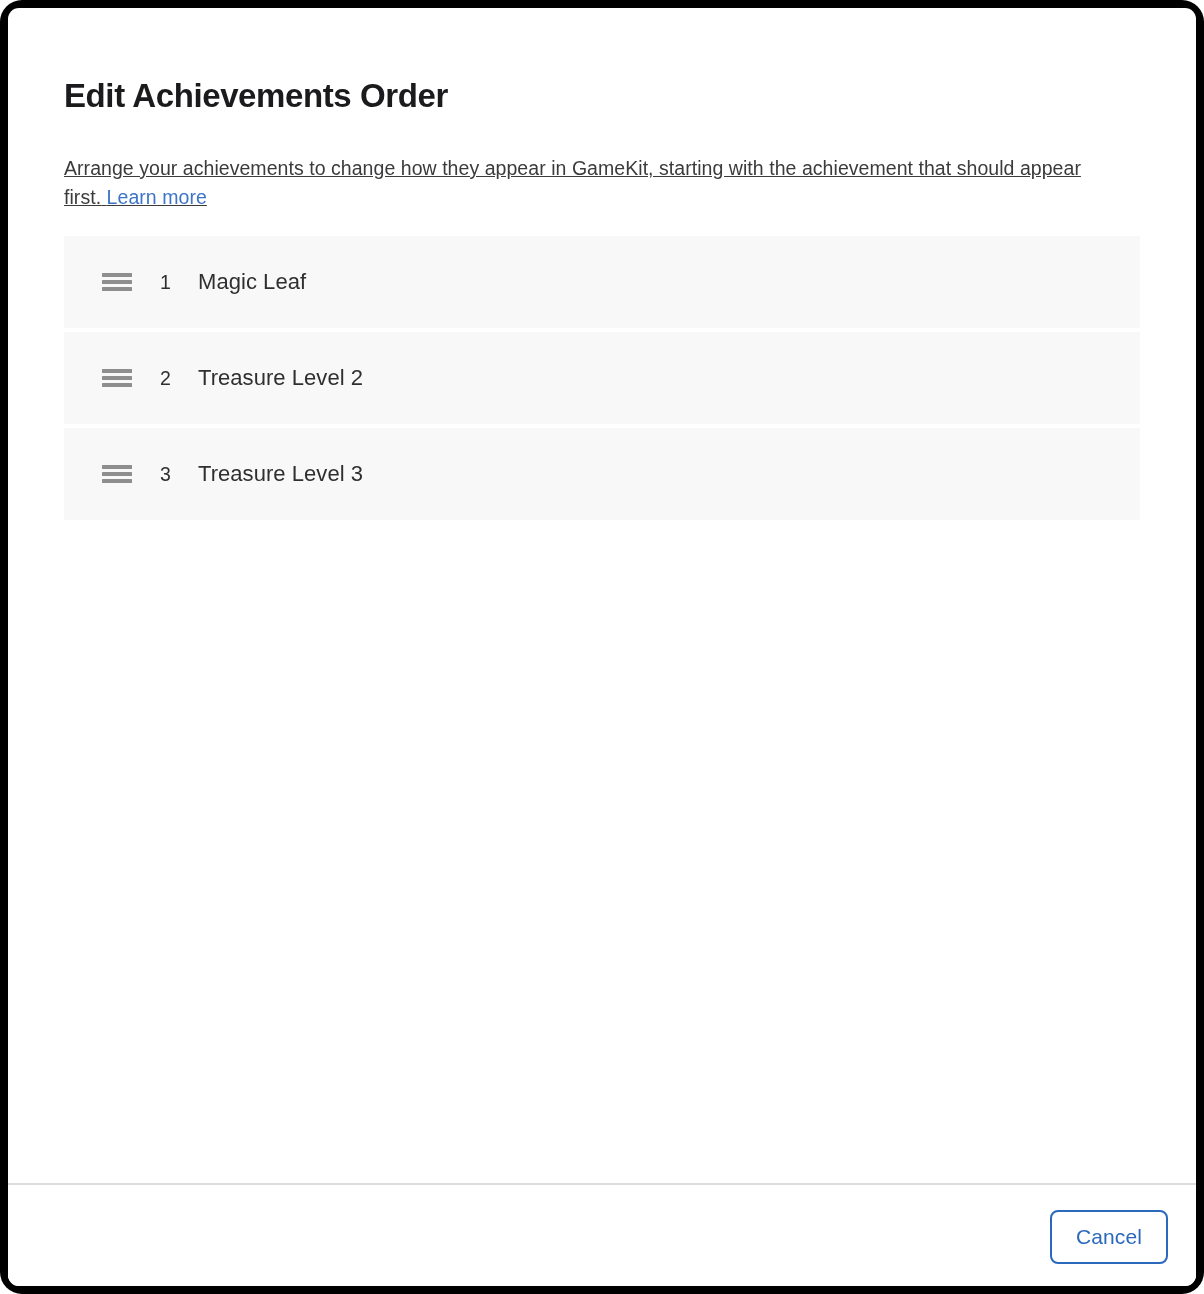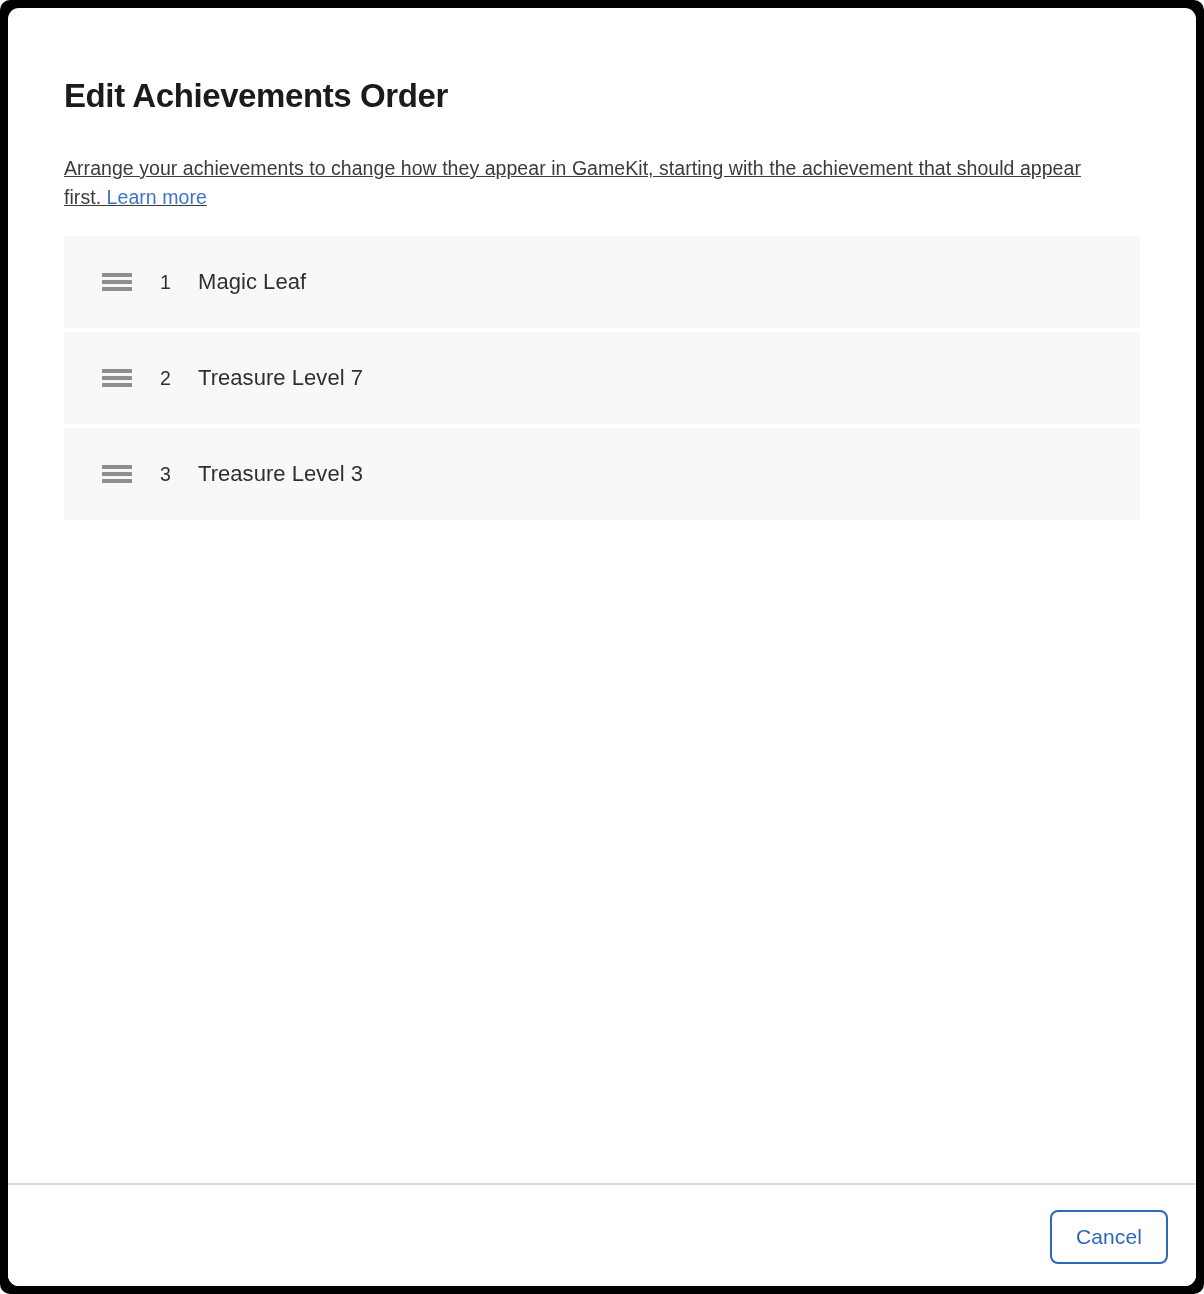--- a/index.html
+++ b/index.html
@@ -16,21 +16,21 @@
   }
 
   
   .frame {
     position: absolute;
     left: 0;
     top: 0;
     width: 1204px;
     height: 1294px;
     background: #000000;
-    border-radius: 10px;
+    border-radius: 22px;
     box-sizing: border-box;
   }
 
   .dialog {
     position: absolute;
     left: 8px;
     top: 8px;
     width: 1188px;
     height: 1278px;
     background: #ffffff;
@@ -206,21 +206,21 @@
           <span class="row-label">Magic Leaf</span>
         </div>
 
         <div class="reorder-row">
           <span class="drag-handle">
             <span></span>
               <span></span>
               <span></span>
           </span>
           <span class="row-index">2</span>
-          <span class="row-label">Treasure Level 7</span>
+          <span class="row-label">Treasure Level 2</span>
         </div>
 
         <div class="reorder-row">
           <span class="drag-handle">
             <span></span>
               <span></span>
               <span></span>
           </span>
           <span class="row-index">3</span>
           <span class="row-label">Treasure Level 3</span>

